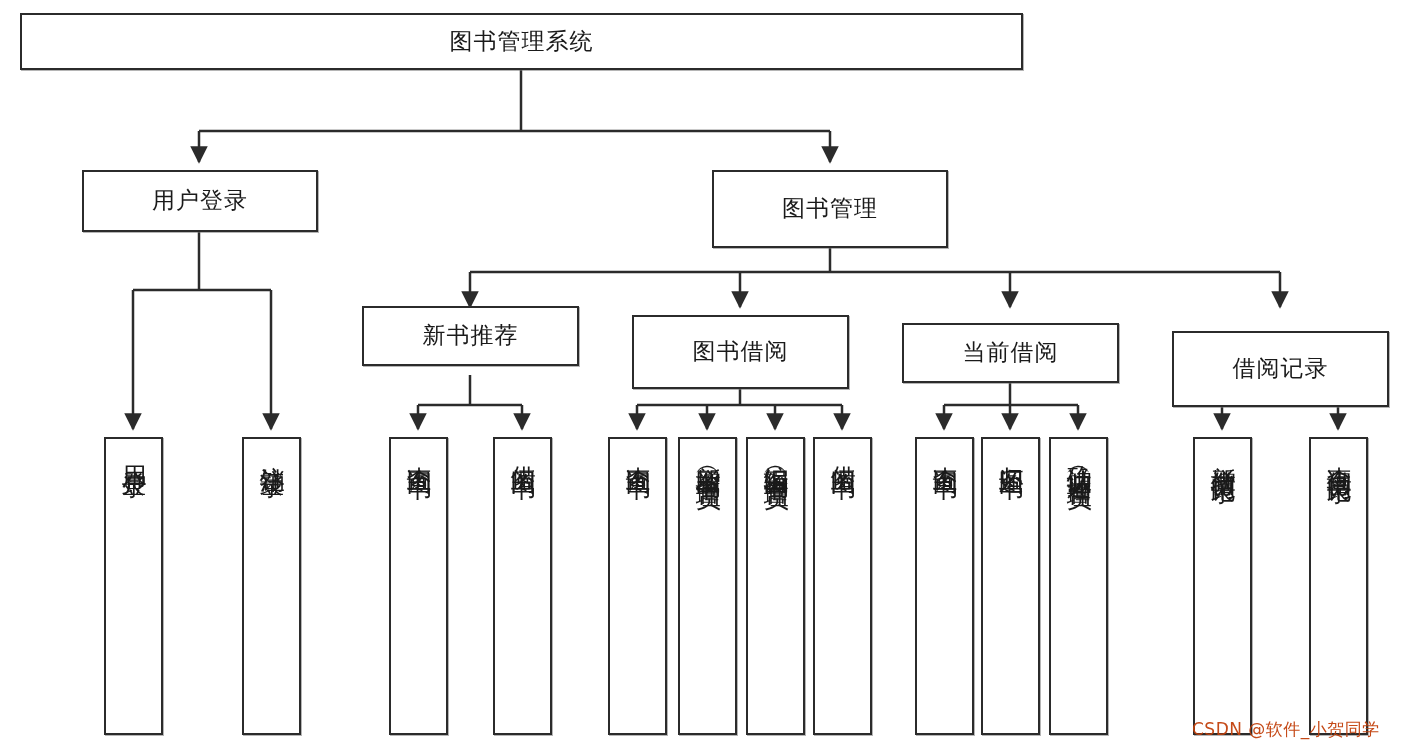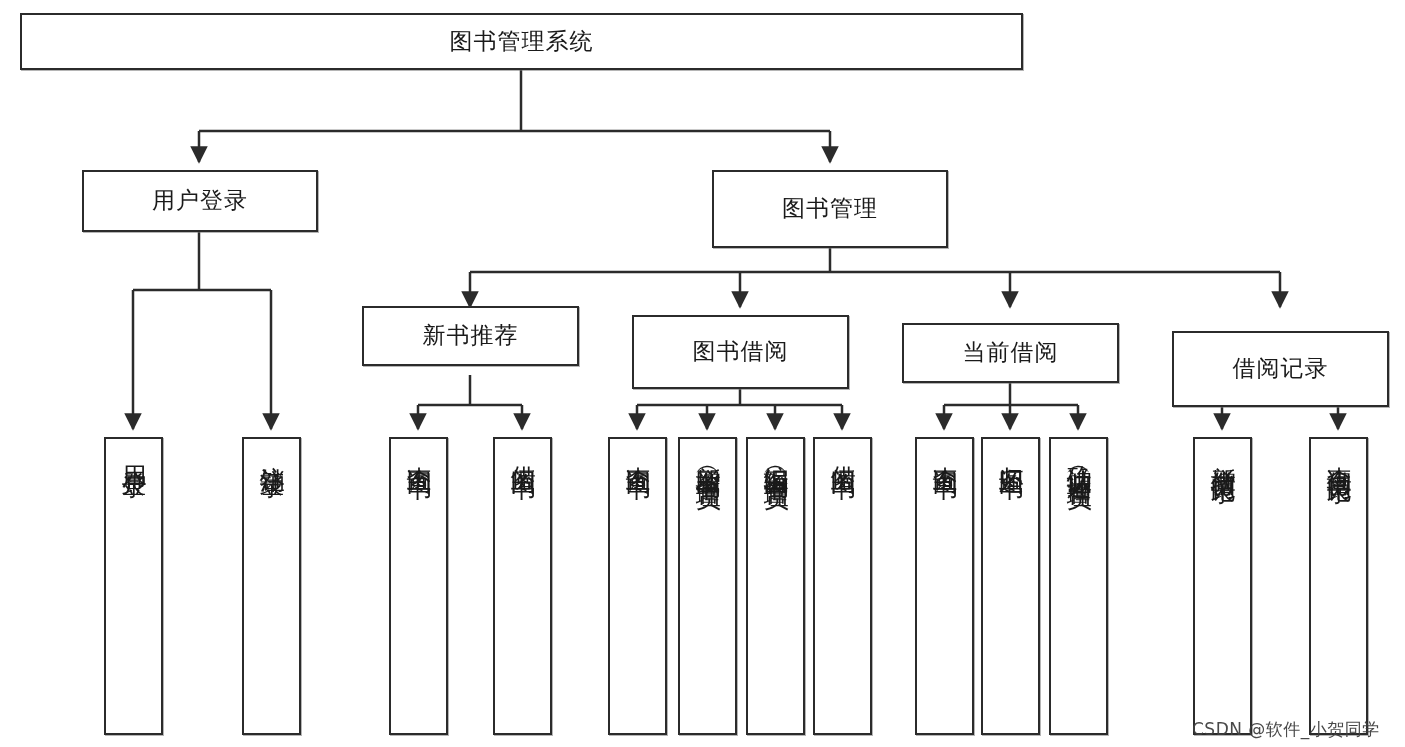--- a/index.html
+++ b/index.html
@@ -59,21 +59,21 @@
     font-size: 25px;
     letter-spacing: 3px;
     line-height: 1.05;
     white-space: nowrap;
   }
   .node.vert.tall .label {
     font-size: 25px;
   }
   .watermark {
     position: absolute;
-    color: #404040;
+    color: #c2410c;
     font-size: 17px;
     letter-spacing: 0.5px;
     white-space: nowrap;
     opacity: 0.95;
   }
 </style>
 </head>
 <body>
 
 <div id="canvas">

